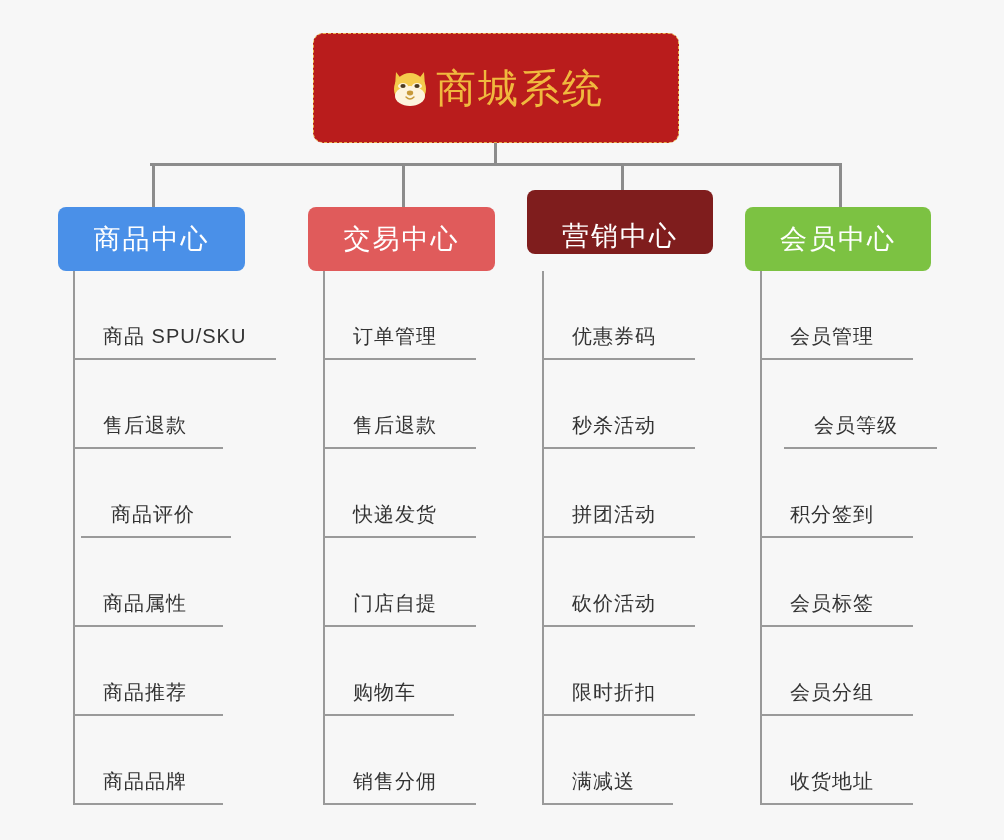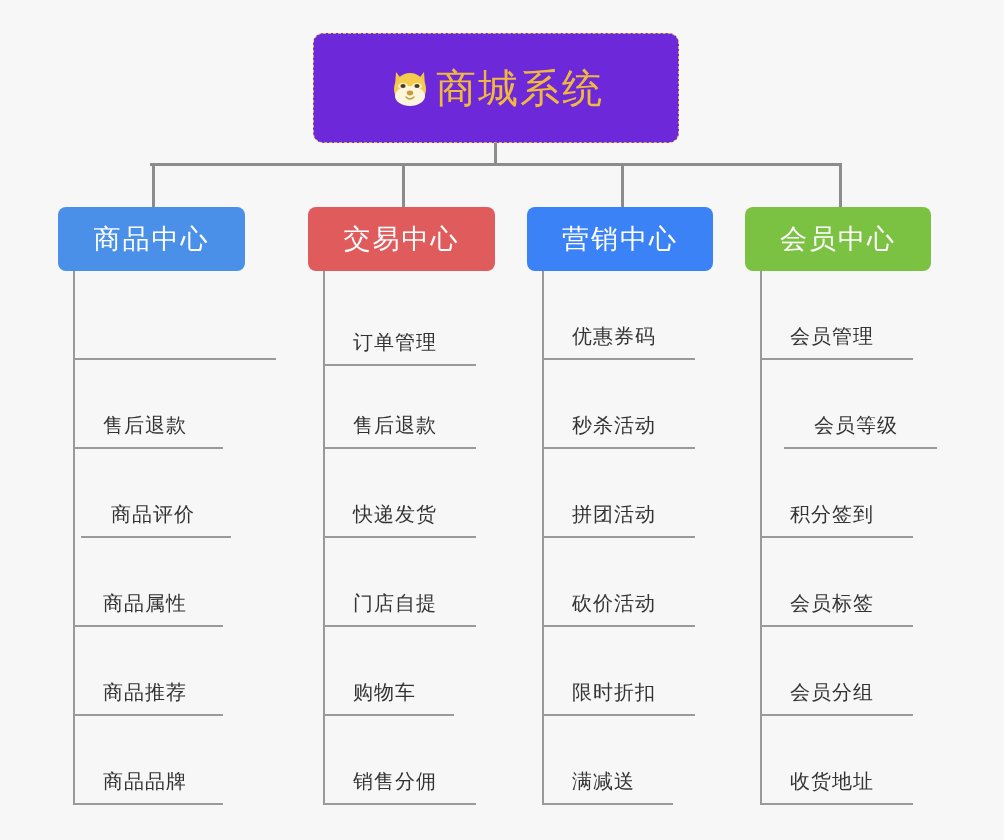--- a/index.html
+++ b/index.html
@@ -19,21 +19,21 @@
     background: #f7f7f7;
   }
 
   
   .root-node {
     position: absolute;
     left: 313px;
     top: 33px;
     width: 366px;
     height: 110px;
-    background: #6d28d9;
+    background: #b91c1c;
     border: 1px dashed #e8b14a;
     border-radius: 10px;
     display: flex;
     align-items: center;
     justify-content: center;
     gap: 4px;
   }
   .root-emoji {
     font-size: 42px;
     line-height: 1;
@@ -147,20 +147,21 @@
   <div class="conn conn-bus"></div>
 
   <div id="columns-root">
       <div class="conn conn-drop" style="left: 152px;"></div>
       <div class="cat-card" style="left: 58px; width: 187px; top: 207px; background: rgb(74, 144, 232);">
         <span>商品中心</span>
       </div>
       <div class="leaf-col" style="left: 73px; top: 271px; height: 534px;">
         <div class="trunk" style="height: 534px;"></div>
         <div class="leaf-item" style="top: 0px; width: 203px;">
+          <span class="leaf-label">商品 SPU/SKU</span>
           <div class="leaf-rule" style="width: 203px;"></div>
         </div>
         <div class="leaf-item" style="top: 89px; width: 150px;">
           <span class="leaf-label">售后退款</span>
           <div class="leaf-rule" style="width: 150px;"></div>
         </div>
         <div class="leaf-item" style="top: 178px; width: 150px; margin-left: 8px;">
           <span class="leaf-label">商品评价</span>
           <div class="leaf-rule" style="width: 150px;"></div>
         </div>
@@ -176,21 +177,21 @@
           <span class="leaf-label">商品品牌</span>
           <div class="leaf-rule" style="width: 150px;"></div>
         </div>
       </div>
       <div class="conn conn-drop" style="left: 402px;"></div>
       <div class="cat-card" style="left: 308px; width: 187px; top: 207px; background: rgb(224, 91, 91);">
         <span>交易中心</span>
       </div>
       <div class="leaf-col" style="left: 323px; top: 271px; height: 534px;">
         <div class="trunk" style="height: 534px;"></div>
-        <div class="leaf-item" style="top: 0px; width: 153px; margin-top: 6px;">
+        <div class="leaf-item" style="top: 0px; width: 153px;">
           <span class="leaf-label">订单管理</span>
           <div class="leaf-rule" style="width: 153px;"></div>
         </div>
         <div class="leaf-item" style="top: 89px; width: 153px;">
           <span class="leaf-label">售后退款</span>
           <div class="leaf-rule" style="width: 153px;"></div>
         </div>
         <div class="leaf-item" style="top: 178px; width: 153px;">
           <span class="leaf-label">快递发货</span>
           <div class="leaf-rule" style="width: 153px;"></div>
@@ -202,21 +203,21 @@
         <div class="leaf-item" style="top: 356px; width: 131px;">
           <span class="leaf-label">购物车</span>
           <div class="leaf-rule" style="width: 131px;"></div>
         </div>
         <div class="leaf-item" style="top: 445px; width: 153px;">
           <span class="leaf-label">销售分佣</span>
           <div class="leaf-rule" style="width: 153px;"></div>
         </div>
       </div>
       <div class="conn conn-drop" style="left: 621px;"></div>
-      <div class="cat-card" style="left: 527px; width: 186px; top: 207px; background: #3b82f6;">
+      <div class="cat-card" style="left: 527px; width: 186px; top: 190px; background: #7f1d1d; align-items: flex-end;">
         <span>营销中心</span>
       </div>
       <div class="leaf-col" style="left: 542px; top: 271px; height: 534px;">
         <div class="trunk" style="height: 534px;"></div>
         <div class="leaf-item" style="top: 0px; width: 153px; padding-left: 35px;">
           <span class="leaf-label">优惠券码</span>
           <div class="leaf-rule" style="width: 153px;"></div>
         </div>
         <div class="leaf-item" style="top: 89px; width: 153px;">
           <span class="leaf-label">秒杀活动</span>

